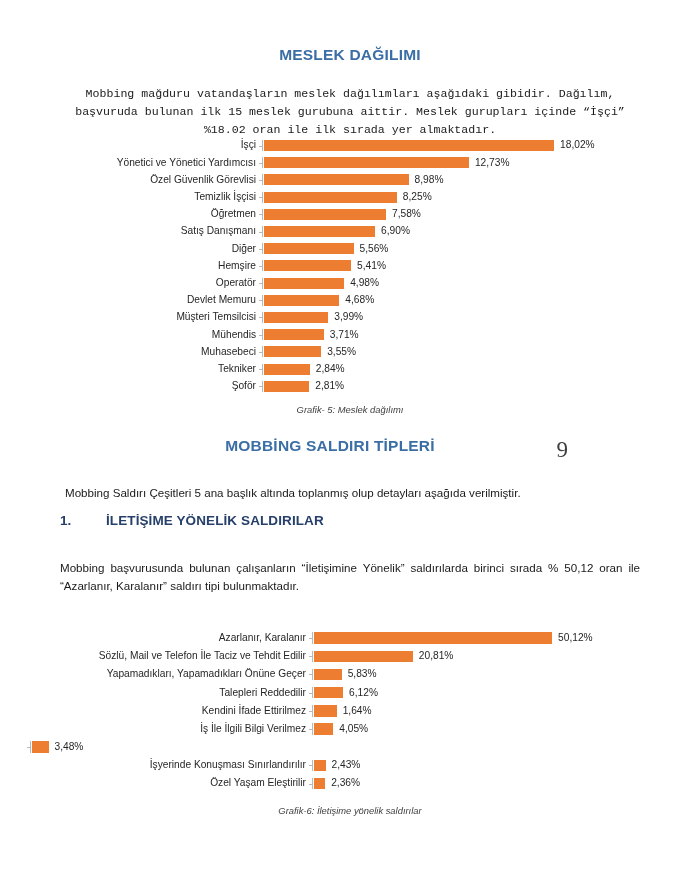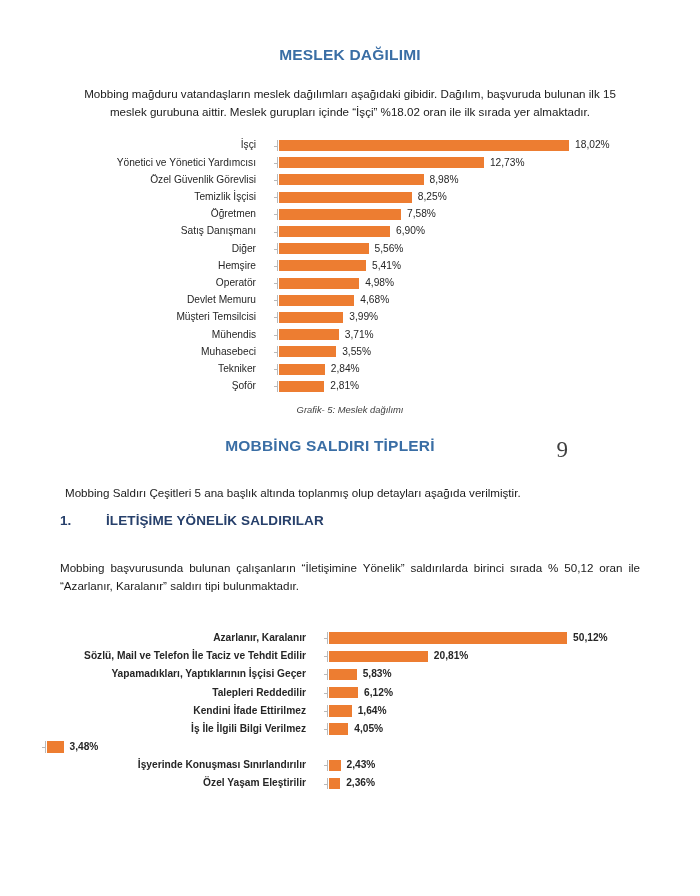--- a/index.html
+++ b/index.html
@@ -88,21 +88,20 @@
     line-height: 1;
   }
   .chart-plot {
     position: relative;
     flex: 1 1 auto;
     display: flex;
     align-items: center;
     border-left: 1px solid #b9b9b9;
     padding-left: 1px;
     box-sizing: border-box;
-    margin-left: 15px;
   }
   .chart-bar {
     background: #ed7d31;
     height: 11px;
     flex: 0 0 auto;
   }
   .chart-value {
     font-size: 10.2px;
     color: #262626;
     padding-left: 6px;
@@ -117,34 +116,34 @@
     background: #b9b9b9;
     top: 50%;
   }
 
   
   #chart-meslek { margin-left: 62px; margin-right: 30px; }
   #chart-meslek .chart-label { flex-basis: 194px; }
   #chart-meslek .chart-row { height: 17.2px; }
 
   
-  #chart-iletisim { margin-left: 30px; margin-right: 24px; font-weight: bold; }
+  #chart-iletisim { margin-left: 30px; margin-right: 24px; }
   #chart-iletisim .chart-label { flex-basis: 276px; }
   #chart-iletisim .chart-row { height: 18.2px; }
 
   .block { position: absolute; box-sizing: border-box; }
 </style>
 </head>
 <body>
 
 <div class="page">
 
   <div class="block section-title" style="left:60px; top:46px; width:580px;">MESLEK DAĞILIMI</div>
 
-  <div class="block body-text center" style="left:70px; top:85px; width:560px;">Mobbing mağduru vatandaşların meslek dağılımları aşağıdaki gibidir. Dağılım, başvuruda bulunan ilk 15 meslek gurubuna aittir. Meslek gurupları içinde “İşçi” %18.02 oran ile ilk sırada yer almaktadır.</div>
+  <div class="block body-text center" style="left:70px; top:85px; width:560px;font-family:Liberation Mono, monospace;">Mobbing mağduru vatandaşların meslek dağılımları aşağıdaki gibidir. Dağılım, başvuruda bulunan ilk 15 meslek gurubuna aittir. Meslek gurupları içinde “İşçi” %18.02 oran ile ilk sırada yer almaktadır.</div>
 
   <div class="block" style="left:0px; top:137px; width:700px;">
     <div class="chart" id="chart-meslek">
         <div class="chart-row">
           <div class="chart-label">İşçi</div>
           <div class="chart-plot">
             <span class="tick"></span>
             <div class="chart-bar" style="width: 290.122px; height: 11px; background: rgb(237, 125, 49);"></div>
             <span class="chart-value">18,02%</span>
           </div>
@@ -290,21 +289,21 @@
         </div>
         <div class="chart-row">
           <div class="chart-label">Sözlü, Mail ve Telefon İle Taciz ve Tehdit Edilir</div>
           <div class="chart-plot">
             <span class="tick"></span>
             <div class="chart-bar" style="width: 98.8475px; height: 11.5px; background: rgb(237, 125, 49);"></div>
             <span class="chart-value">20,81%</span>
           </div>
         </div>
         <div class="chart-row">
-          <div class="chart-label">Yapamadıkları, Yaptıklarının İşçisi Geçer</div>
+          <div class="chart-label">Yapamadıkları, Yapamadıkları Önüne Geçer</div>
           <div class="chart-plot">
             <span class="tick"></span>
             <div class="chart-bar" style="width: 27.6925px; height: 11.5px; background: rgb(237, 125, 49);"></div>
             <span class="chart-value">5,83%</span>
           </div>
         </div>
         <div class="chart-row">
           <div class="chart-label">Talepleri Reddedilir</div>
           <div class="chart-plot">
             <span class="tick"></span>
@@ -347,14 +346,15 @@
           <div class="chart-label">Özel Yaşam Eleştirilir</div>
           <div class="chart-plot">
             <span class="tick"></span>
             <div class="chart-bar" style="width: 11.21px; height: 11.5px; background: rgb(237, 125, 49);"></div>
             <span class="chart-value">2,36%</span>
           </div>
         </div>
       </div>
   </div>
 
+  <div class="block caption" style="left:60px; top:805px; width:580px;">Grafik-6: İletişime yönelik saldırılar</div>
 
 </div>
 
 </body></html>

